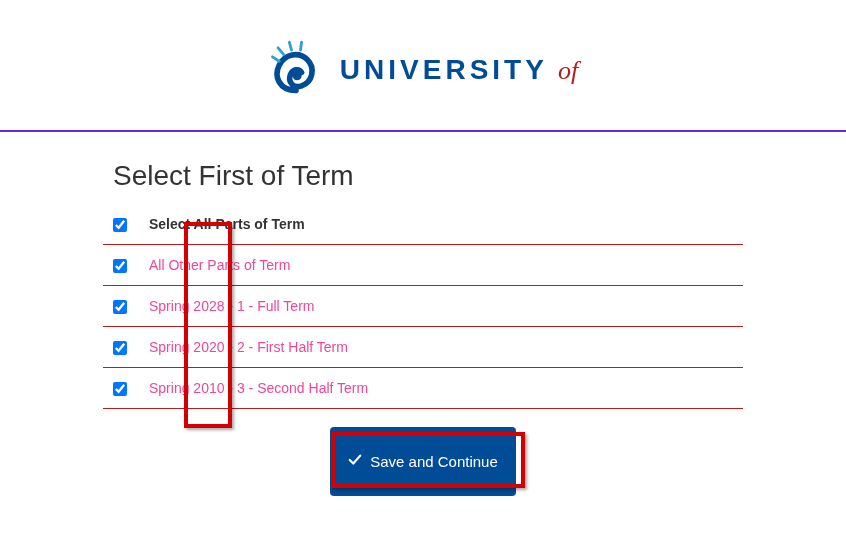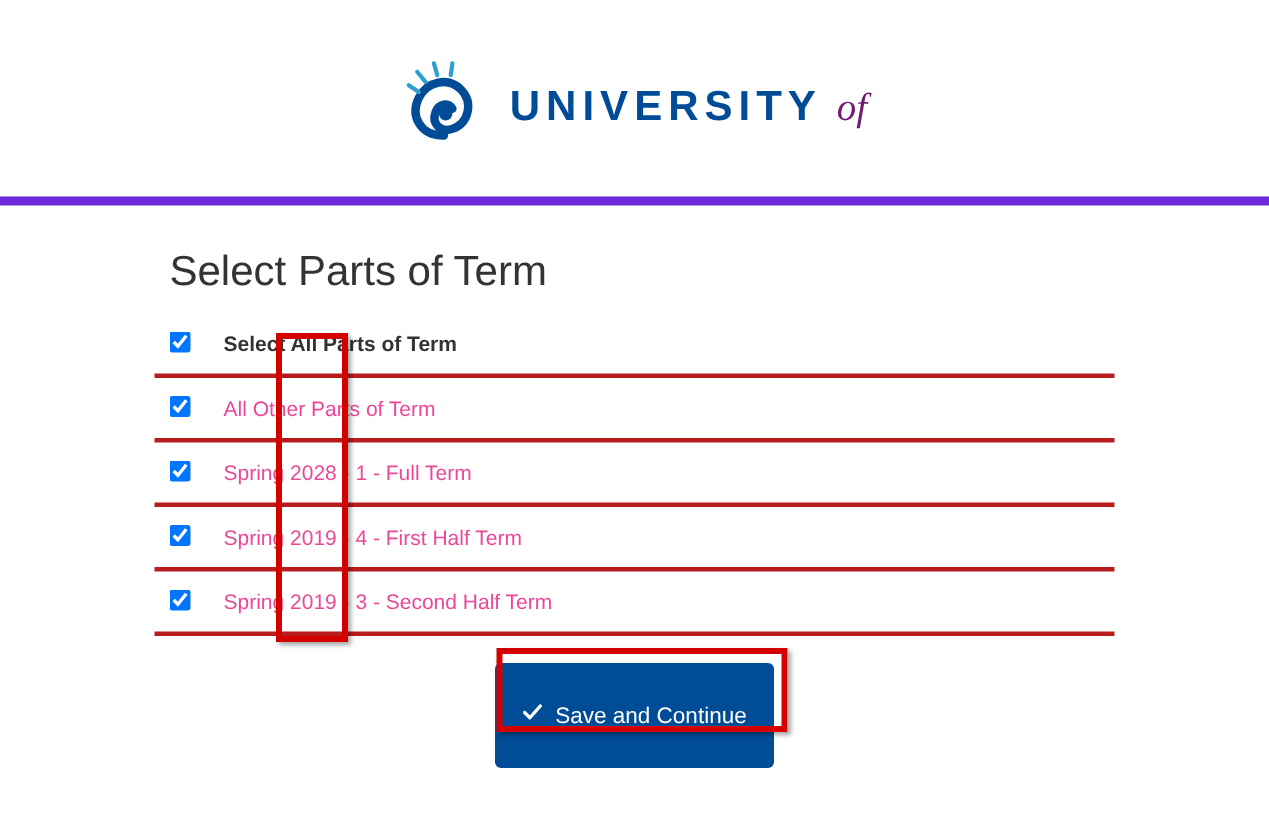--- a/index.html
+++ b/index.html
@@ -7,42 +7,42 @@
     font-family: "Helvetica Neue", Helvetica, Arial, sans-serif;
     background: #fff;
     width: 846px;
     height: 542px;
     overflow: hidden;
   }
   .header {
     width: 100%;
     padding: 40px 0 30px 0;
     text-align: center;
-    border-bottom: 6px solid #6d28d9;
+    border-bottom: 2px solid #6d28d9;
   }
   .logo-wrap {
     display: inline-flex;
     align-items: center;
     gap: 16px;
   }
   .logo-text {
     font-size: 28px;
     letter-spacing: 4px;
     color: #004c97;
     font-weight: 600;
     display: inline-flex;
     align-items: baseline;
     gap: 10px;
   }
   .logo-of {
     font-style: italic;
     font-family: Georgia, serif;
     font-weight: normal;
     font-size: 26px;
-    color: #701a75;
+    color: #b91c1c;
     letter-spacing: 0;
     text-transform: none;
   }
   .logo-west {
     border-bottom: 4px solid #2f9fd0;
     padding-bottom: 4px;
   }
   .content {
     width: 640px;
     margin: 0 auto;
@@ -52,24 +52,24 @@
     font-size: 28px;
     font-weight: 500;
     color: #333;
     margin: 8px 0 12px 10px;
   }
   .term-list {
     width: 100%;
   }
   .term-row {
     display: flex;
-    align-items: flex-start;
+    align-items: flex-end;
     gap: 22px;
     padding: 12px 10px;
-    border-bottom: 3px solid #b91c1c;
+    border-bottom: 1px solid #b91c1c;
   }
   .term-row .cb {
     width: 14px;
     height: 14px;
     flex: 0 0 auto;
   }
   .term-row .lbl {
     font-size: 14px;
     color: #ec4899;
   }
@@ -137,47 +137,47 @@
       </svg>
     </span>
     <span class="logo-text">
       <span>UNIVERSITY</span>
       <span class="logo-of">of</span>
     </span>
   </div>
 </div>
 
 <div class="content">
-  <h1 class="page-title">Select Parts of Term</h1>
+  <h1 class="page-title">Select First of Term</h1>
 
   <div class="term-list">
 
     <div class="term-row header-row">
       <input type="checkbox" class="cb" checked="" style="">
       <span class="lbl">Select All Parts of Term</span>
     </div>
 
     <div class="term-row">
       <input type="checkbox" class="cb" checked="" style="">
       <span class="lbl">All Other Parts of Term</span>
     </div>
 
     <div class="term-row">
       <input type="checkbox" class="cb" checked="" style="">
       <span class="lbl">Spring 2028 - 1 - Full Term</span>
     </div>
 
     <div class="term-row">
       <input type="checkbox" class="cb" checked="" style="">
-      <span class="lbl">Spring 2019 - 4 - First Half Term</span>
+      <span class="lbl">Spring 2020 - 2 - First Half Term</span>
     </div>
 
     <div class="term-row">
       <input type="checkbox" class="cb" checked="" style="">
-      <span class="lbl">Spring 2019 - 3 - Second Half Term</span>
+      <span class="lbl">Spring 2010 - 3 - Second Half Term</span>
     </div>
 
   </div>
 
   <div class="btn-wrap">
     <button class="btn">
       <span>
         <svg class="check-icon" viewBox="0 0 16 16">
           <path d="M2 8 L6 12 L14 3" fill="none" stroke="#fff" stroke-width="2.5" stroke-linecap="round" stroke-linejoin="round"></path>
         </svg>

